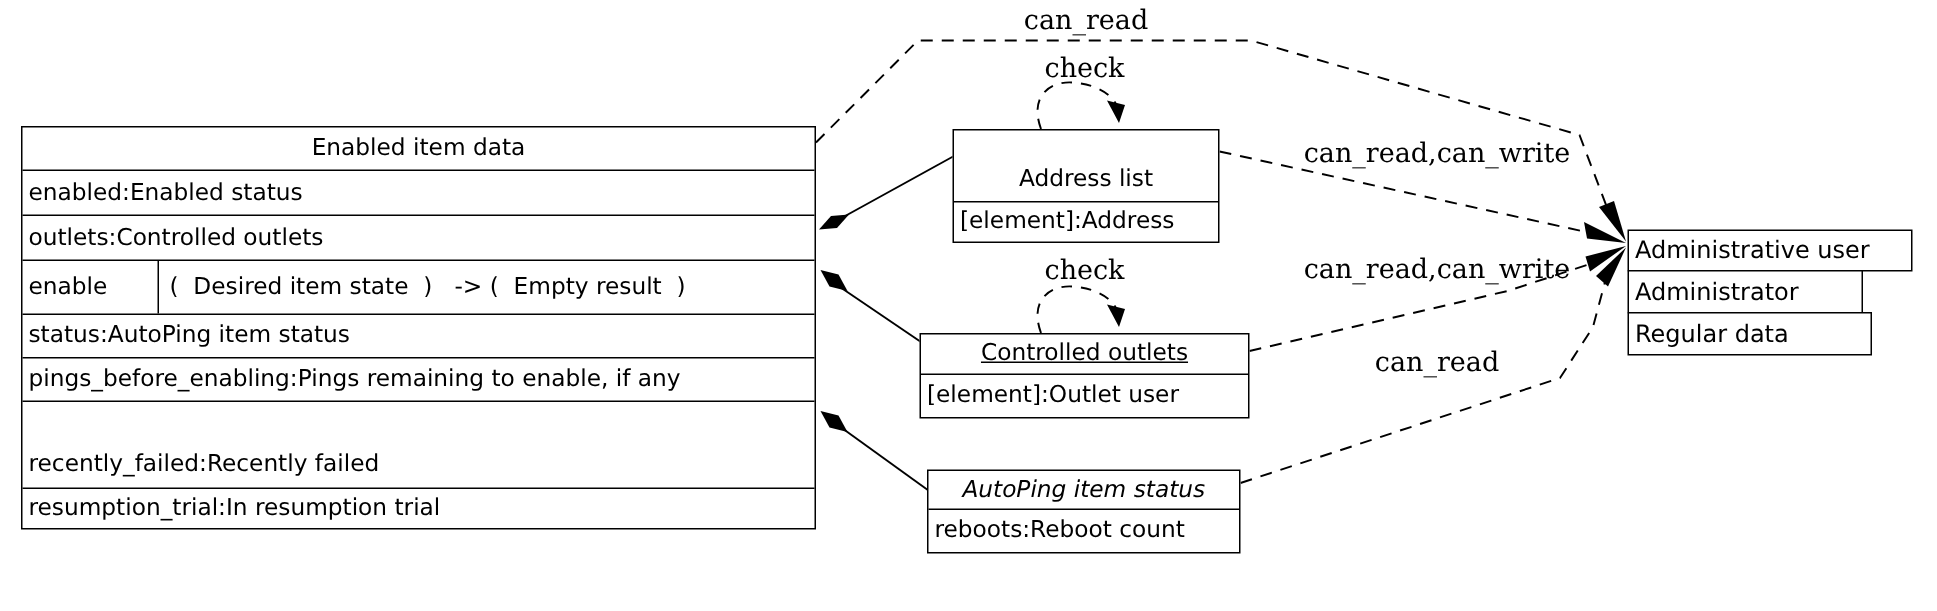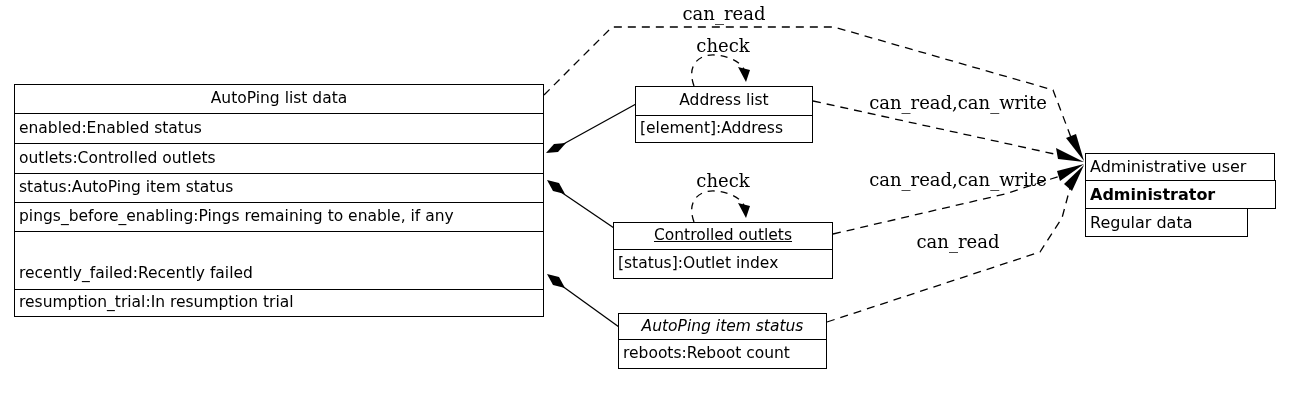--- a/index.html
+++ b/index.html
@@ -57,46 +57,50 @@
       <polygon points="746,82 738,67 750,70"></polygon>
       <polygon points="746,218 738,203 750,206"></polygon>
       <polygon points="1084,161 1066,138 1076,134"></polygon>
       <polygon points="1084,162 1056,148 1058,159"></polygon>
       <polygon points="1084,164 1057,171 1060,181"></polygon>
       <polygon points="1084,165 1064,184 1072,191"></polygon>
     </g>
   </svg>
 
   <div class="node" style="left:14px;top:84px;width:530px;">
-    <div class="hdr" style="height:28px;line-height:27px;">AutoPing list data</div>
+    <div class="hdr" style="height:28px;line-height:27px;">Enabled item data</div>
     <div class="row" style="height:29px;line-height:28px;">enabled:Enabled status</div>
     <div class="row" style="height:29px;line-height:28px;">outlets:Controlled outlets</div>
+    <div class="mrow" style="height:35px;">
+      <div class="mname" style="line-height:34px;">enable</div>
+      <div class="msig" style="line-height:34px;">(  Desired item state  )   -&gt; (  Empty result  )</div>
+    </div>
     <div class="row" style="height:28px;line-height:27px;">status:AutoPing item status</div>
     <div class="row" style="height:28px;line-height:27px;">pings_before_enabling:Pings remaining to enable, if any</div>
     <div class="row" style="height:30px;line-height:29px;margin-top:27px;">recently_failed:Recently failed</div>
     <div class="row last" style="height:26px;line-height:25px;">resumption_trial:In resumption trial</div>
   </div>
 
   <div class="node" style="left:635px;top:86px;width:178px;">
-    <div class="hdr" style="height:28px;line-height:27px;">Address list</div>
+    <div class="hdr" style="height:28px;line-height:27px;margin-top:19px;">Address list</div>
     <div class="row last" style="height:26px;line-height:25px;">[element]:Address</div>
   </div>
 
   <div class="node" style="left:613px;top:222px;width:220px;">
     <div class="hdr" style="height:26px;line-height:25px;text-decoration:underline;">Controlled outlets</div>
-    <div class="row last" style="height:28px;line-height:27px;">[status]:Outlet index</div>
+    <div class="row last" style="height:28px;line-height:27px;">[element]:Outlet user</div>
   </div>
 
   <div class="node" style="left:618px;top:313px;width:209px;">
     <div class="hdr" style="height:25px;line-height:24px;font-style:italic;">AutoPing item status</div>
     <div class="row last" style="height:28px;line-height:27px;">reboots:Reboot count</div>
   </div>
 
   <div class="cell" style="left:1085px;top:153px;width:190px;height:28px;line-height:26px;">Administrative user</div>
-  <div class="cell" style="left:1085px;top:180px;width:191px;height:29px;line-height:27px;font-weight:bold;">Administrator</div>
+  <div class="cell" style="left:1085px;top:180px;width:157px;height:29px;line-height:27px;">Administrator</div>
   <div class="cell" style="left:1085px;top:208px;width:163px;height:29px;line-height:27px;">Regular data</div>
 
   <div class="elabel" style="left:724px;top:5px;">can_read</div>
   <div class="elabel" style="left:723px;top:37px;">check</div>
   <div class="elabel" style="left:958px;top:94px;">can_read,can_write</div>
   <div class="elabel" style="left:723px;top:172px;">check</div>
   <div class="elabel" style="left:958px;top:171px;">can_read,can_write</div>
   <div class="elabel" style="left:958px;top:233px;">can_read</div>
 
 </div>

